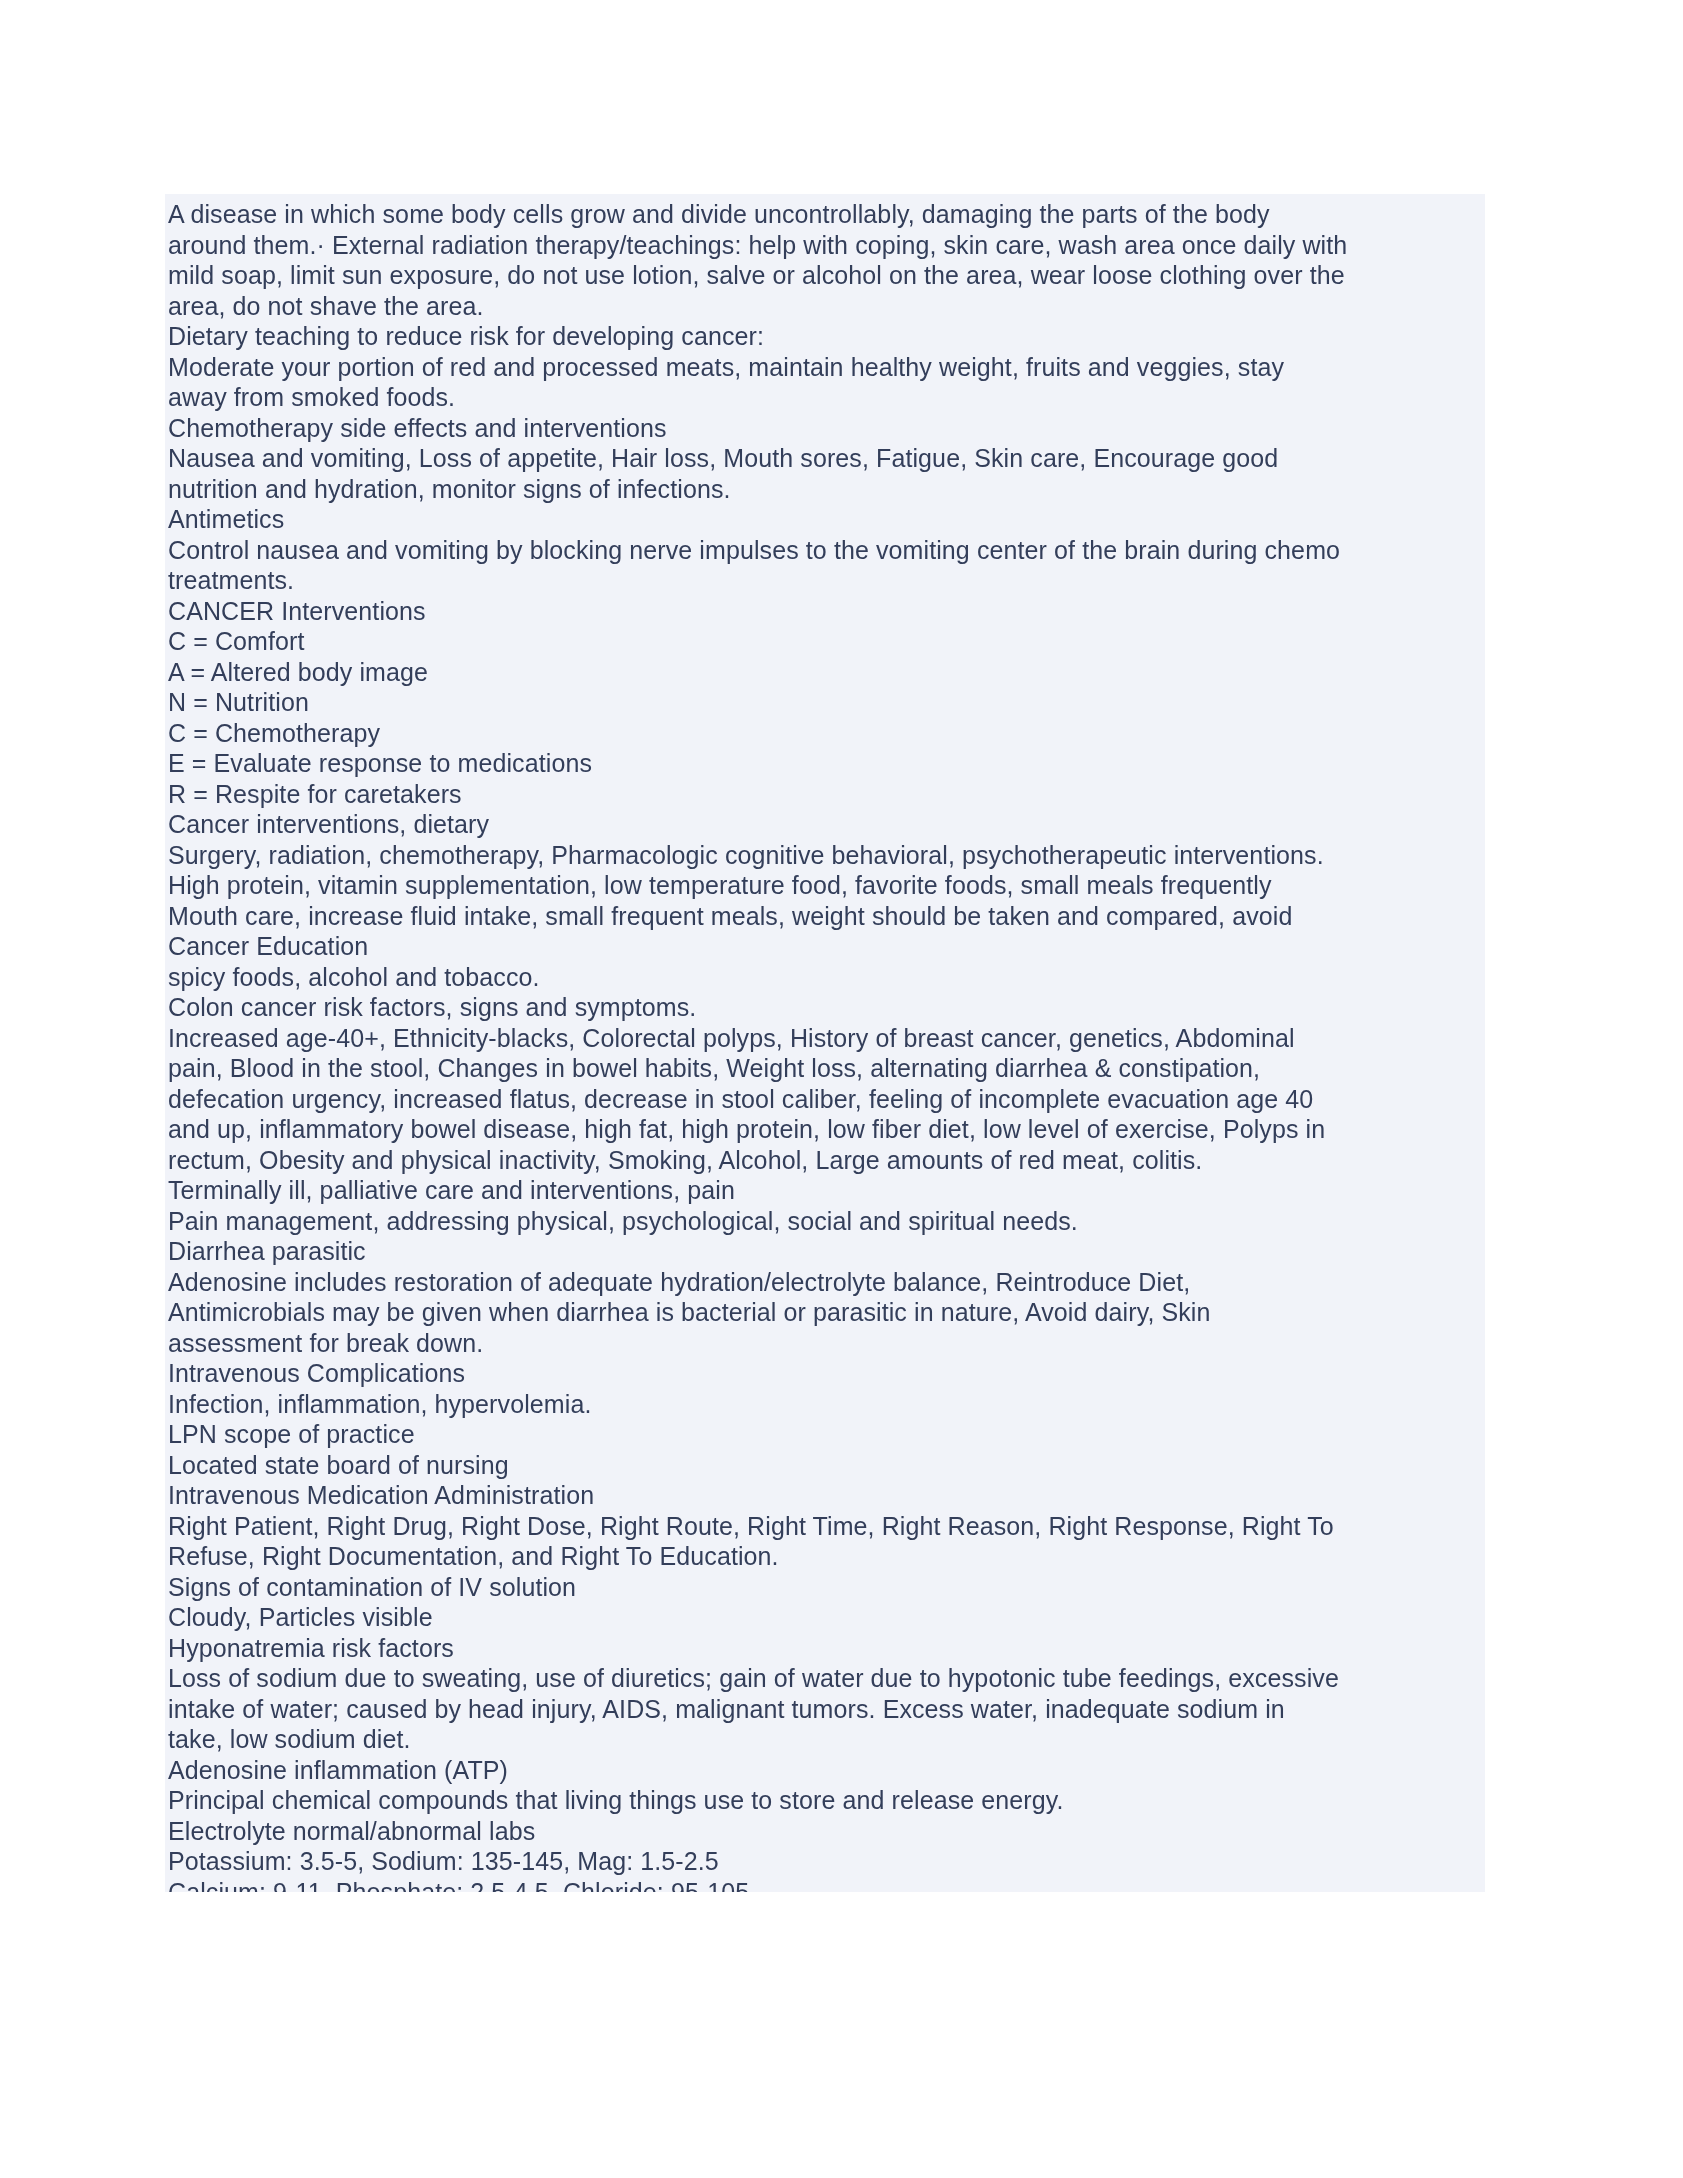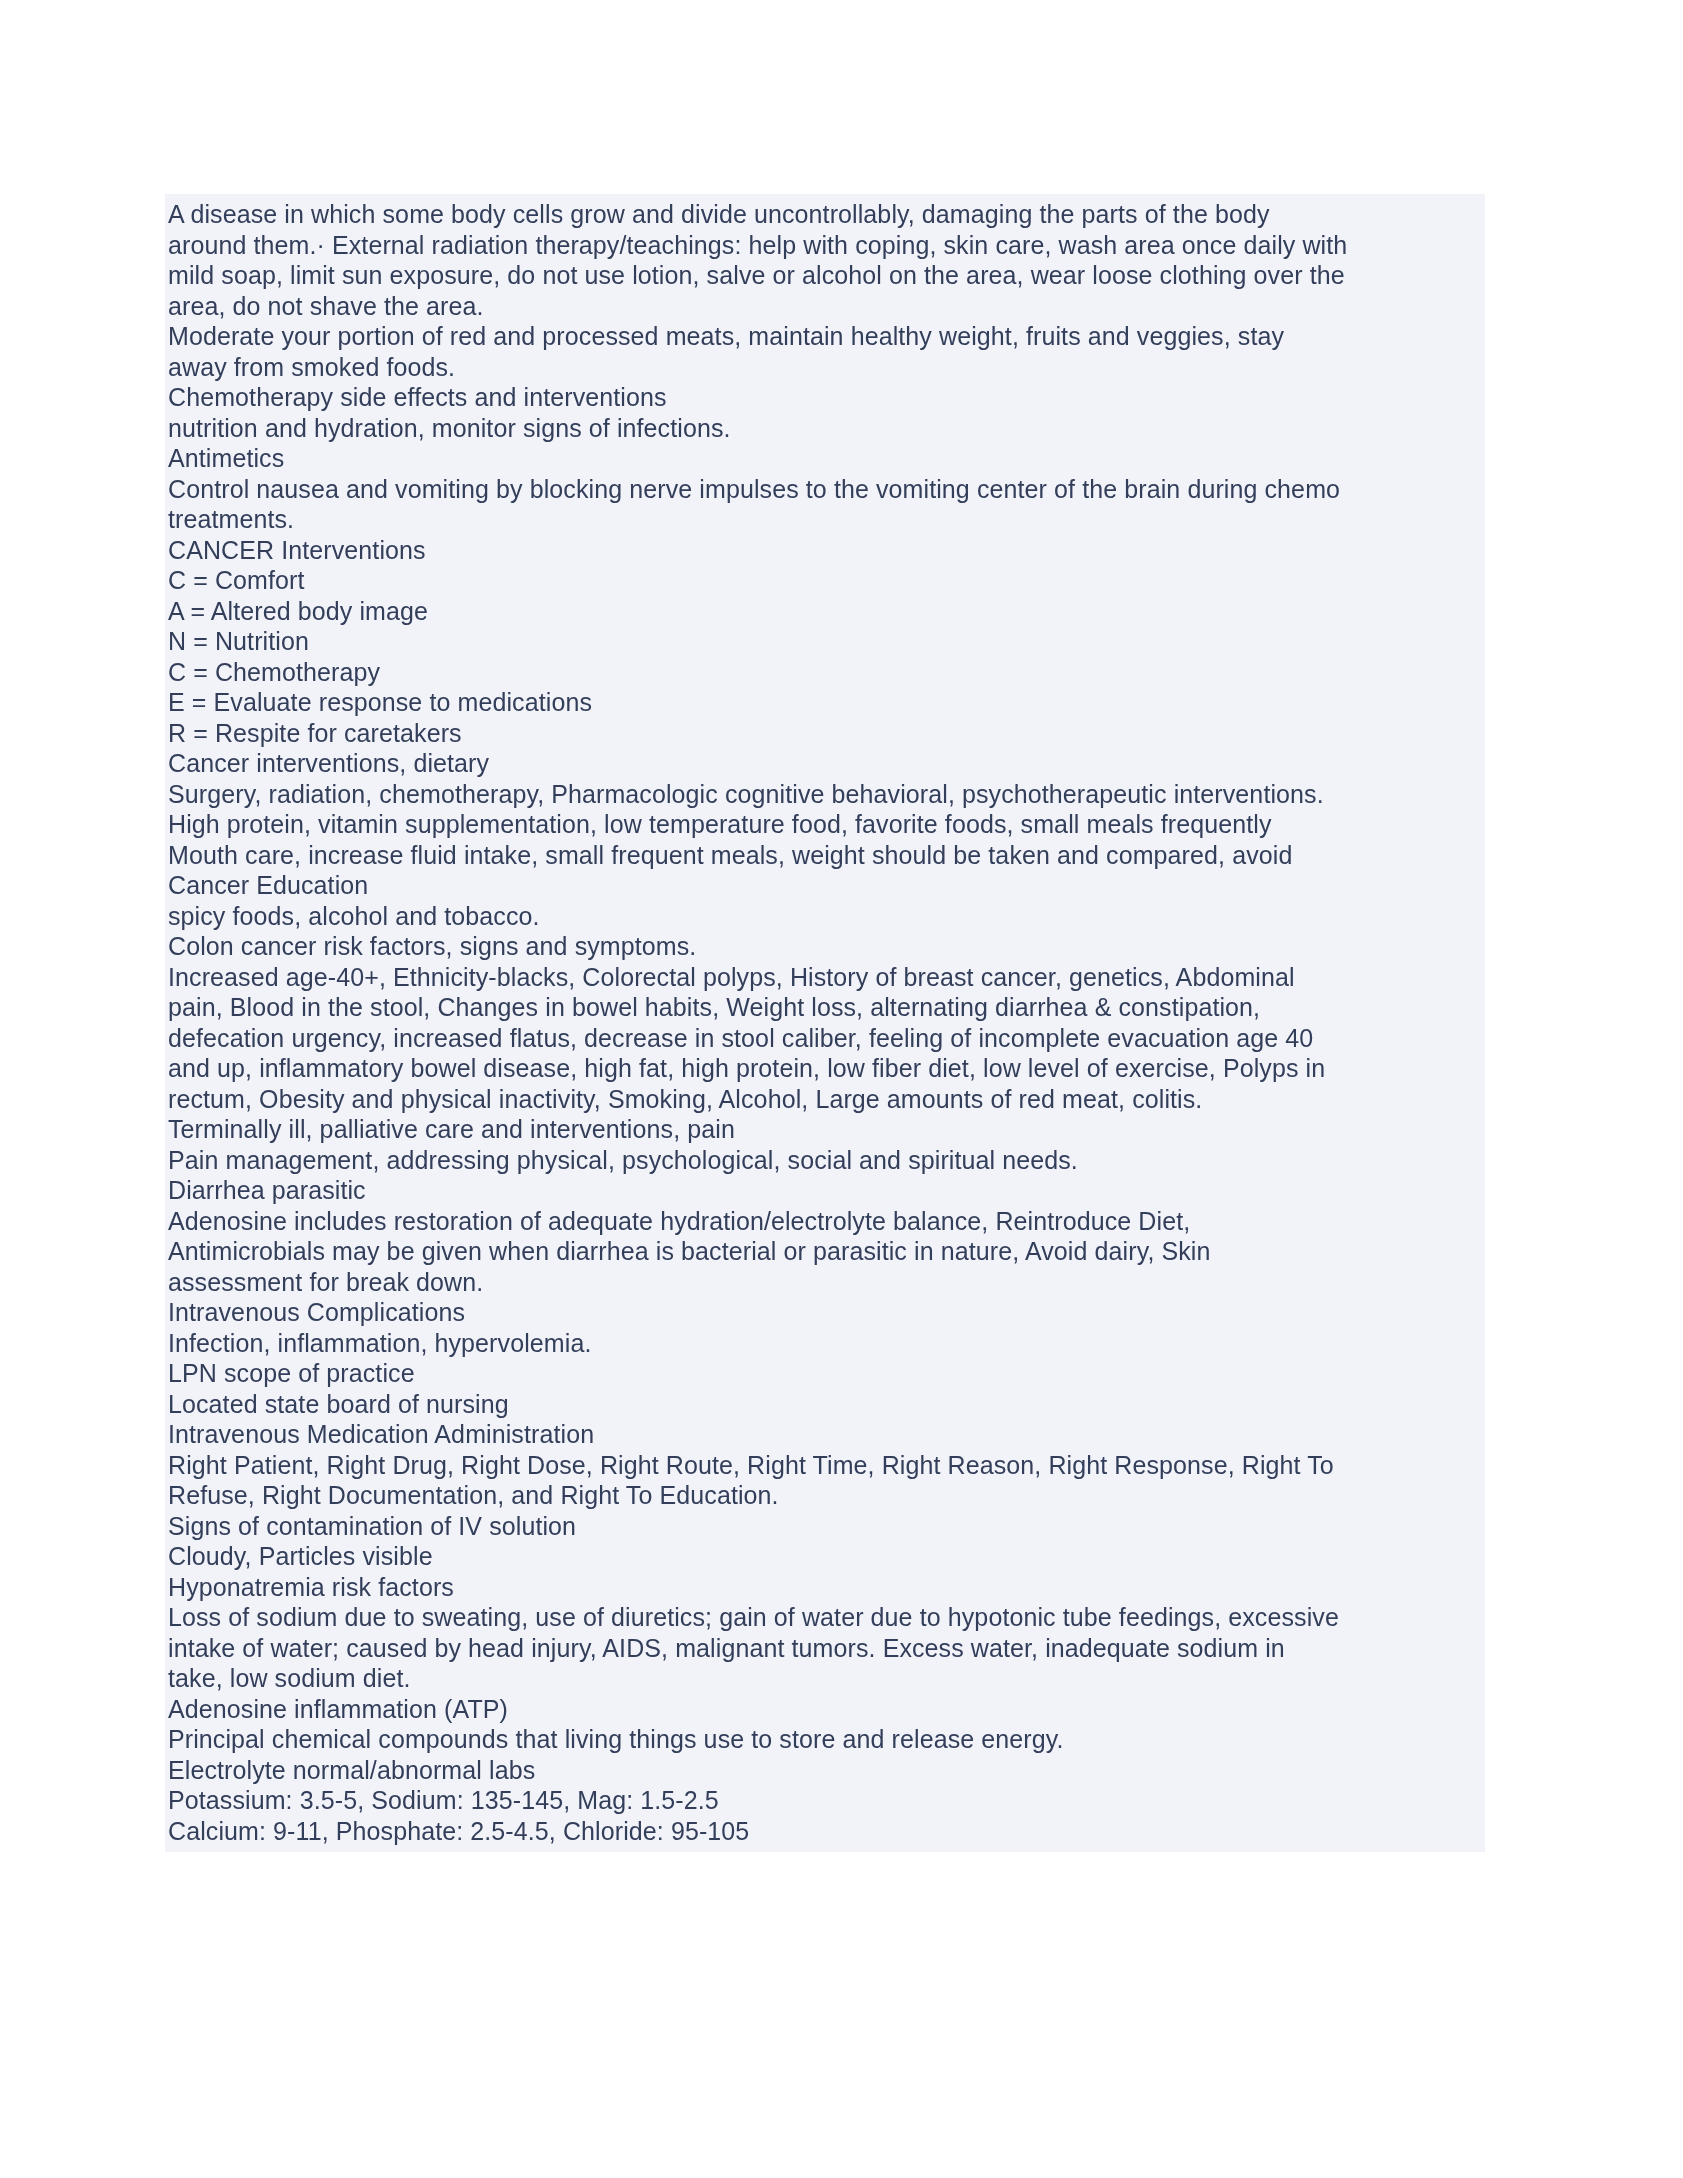--- a/index.html
+++ b/index.html
@@ -34,23 +34,25 @@
 </style>
 </head>
 <body>
 
 <div class="page">
   <div class="notes">
       <div class="line">A disease in which some body cells grow and divide uncontrollably, damaging the parts of the body</div>
       <div class="line">around them.· External radiation therapy/teachings: help with coping, skin care, wash area once daily with</div>
       <div class="line">mild soap, limit sun exposure, do not use lotion, salve or alcohol on the area, wear loose clothing over the</div>
       <div class="line">area, do not shave the area.</div>
+      <div class="line">Dietary teaching to reduce risk for developing cancer:</div>
       <div class="line">Moderate your portion of red and processed meats, maintain healthy weight, fruits and veggies, stay</div>
       <div class="line">away from smoked foods.</div>
       <div class="line">Chemotherapy side effects and interventions</div>
+      <div class="line">Nausea and vomiting, Loss of appetite, Hair loss, Mouth sores, Fatigue, Skin care, Encourage good</div>
       <div class="line">nutrition and hydration, monitor signs of infections.</div>
       <div class="line">Antimetics</div>
       <div class="line">Control nausea and vomiting by blocking nerve impulses to the vomiting center of the brain during chemo</div>
       <div class="line">treatments.</div>
       <div class="line">CANCER Interventions</div>
       <div class="line">C = Comfort</div>
       <div class="line">A = Altered body image</div>
       <div class="line">N = Nutrition</div>
       <div class="line">C = Chemotherapy</div>
       <div class="line">E = Evaluate response to medications</div>

